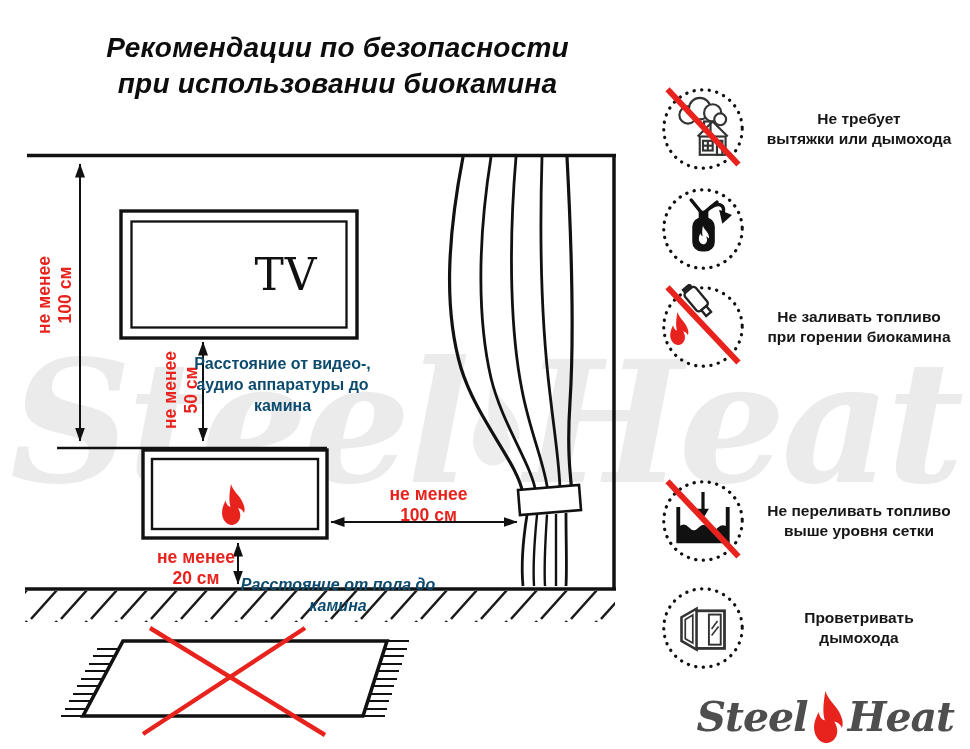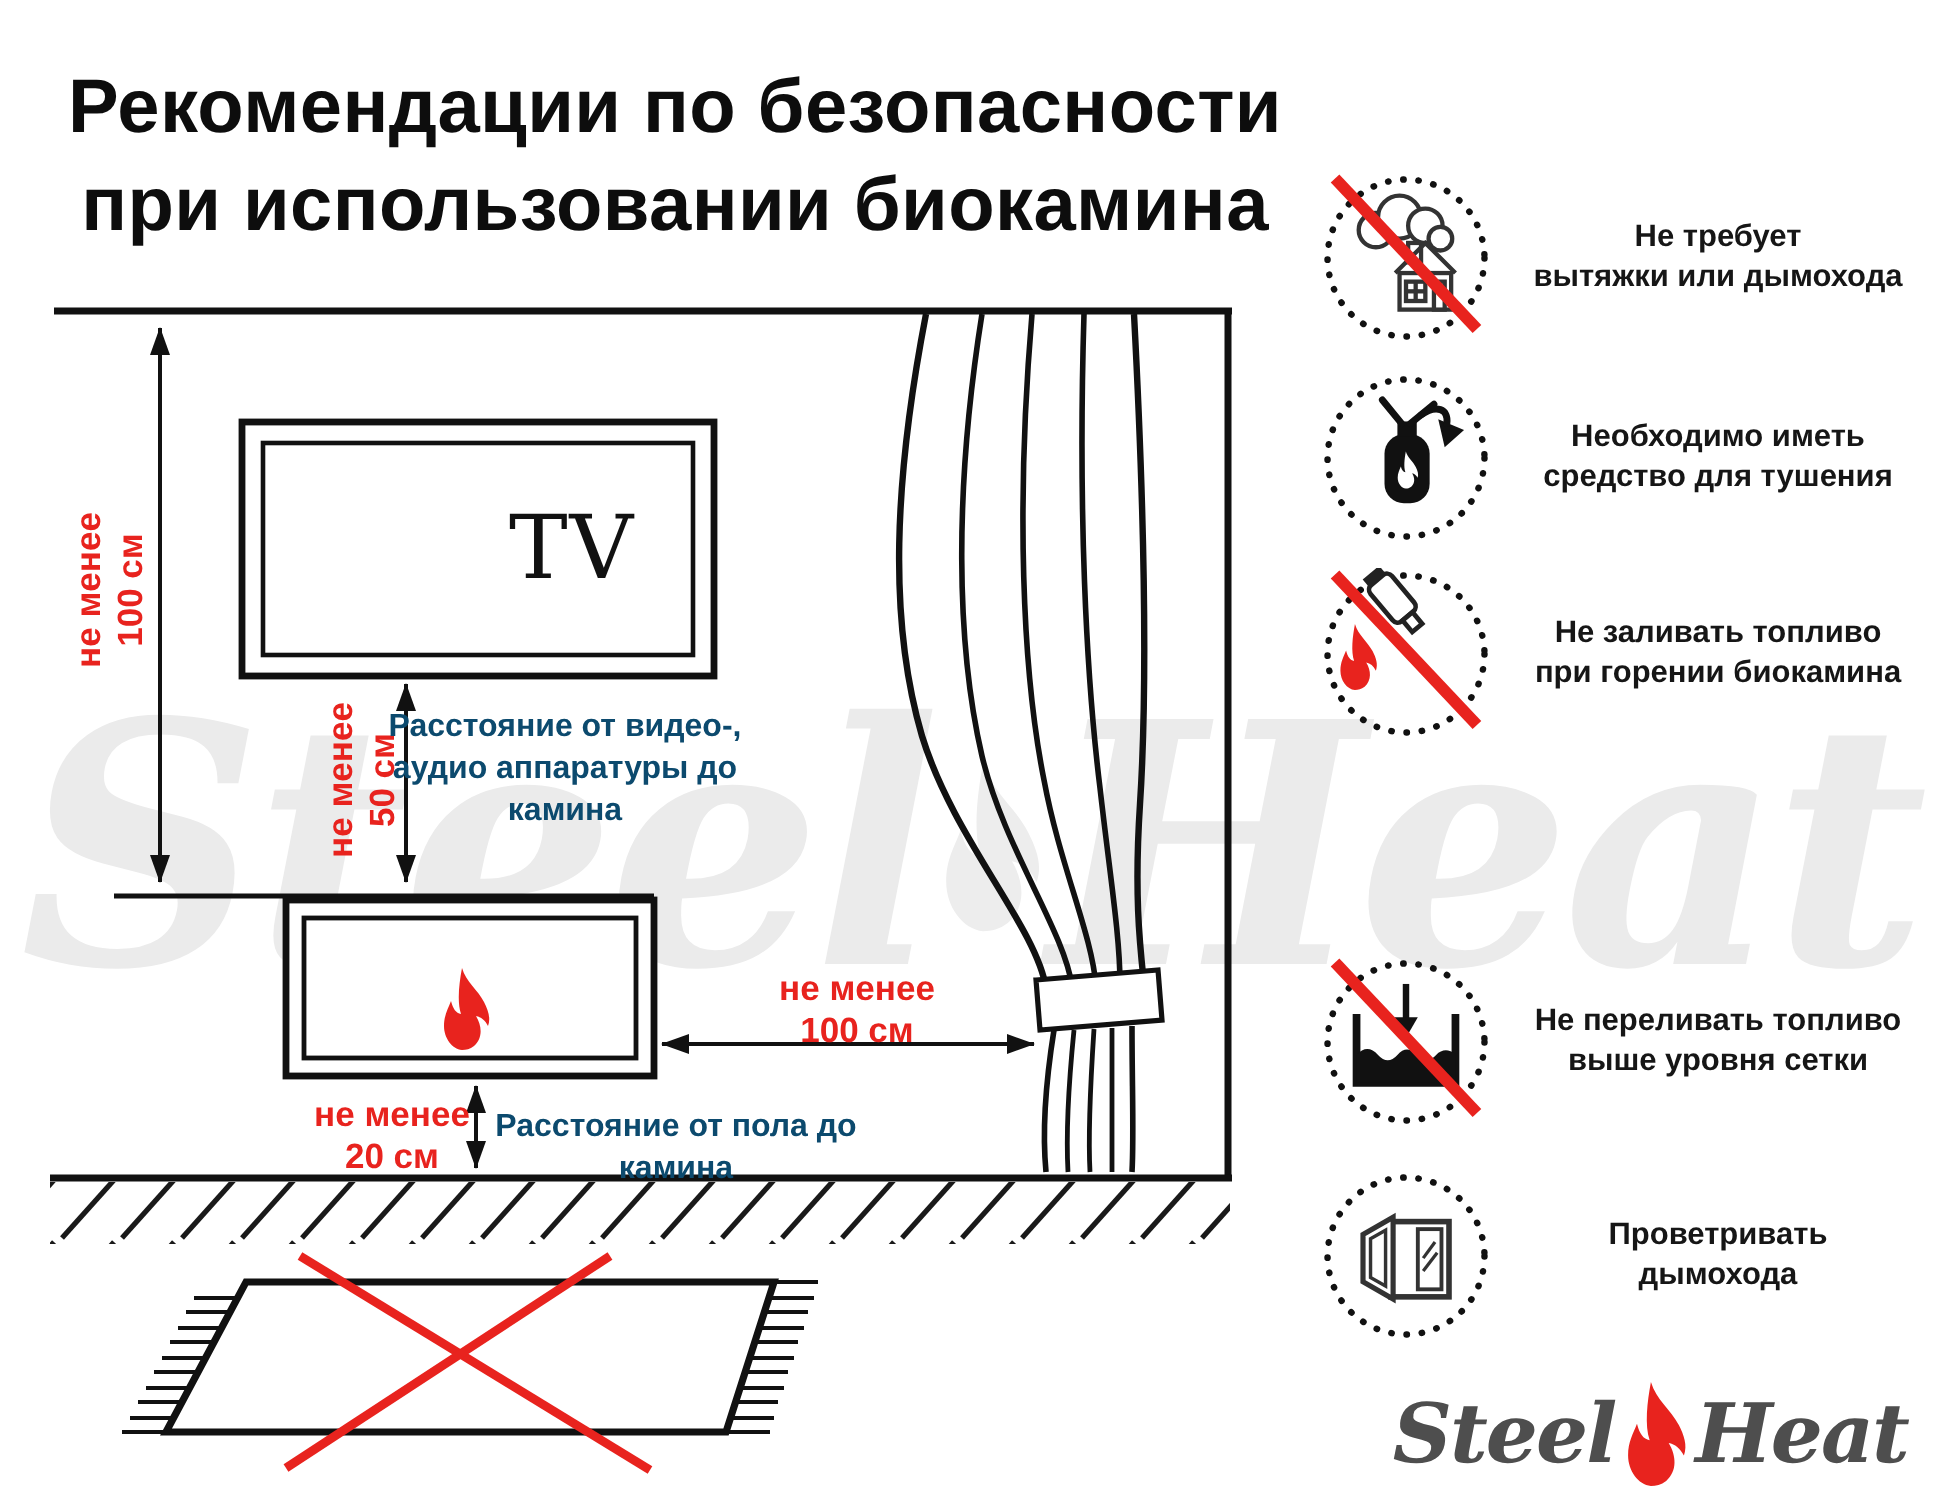--- a/index.html
+++ b/index.html
@@ -2,22 +2,22 @@
 <html><head>
 <meta charset="utf-8">
 <style>
   html,body{margin:0;padding:0;}
   body{
     width:970px;height:749px;position:relative;background:#ffffff;overflow:hidden;
     font-family:"Liberation Sans",sans-serif;
   }
   .title{
     position:absolute;top:30px;left:15px;width:645px;z-index:2;
-    text-align:center;font-weight:bold;font-size:38px;line-height:1.28;
-    color:#0d0d0d;white-space:pre-line;letter-spacing:.2px;
+    text-align:center;font-weight:bold;font-size:28px;line-height:1.28;
+    color:#0d0d0d;white-space:pre-line;letter-spacing:.2px;font-style:italic;
   }
   .watermark{
     position:absolute;top:268px;left:10px;width:950px;height:310px;z-index:0;
     display:flex;align-items:center;gap:2px;
     font-family:"DejaVu Serif",serif;font-style:italic;font-weight:bold;
     font-size:168px;letter-spacing:-4px;color:#ebebeb;user-select:none;white-space:nowrap;
   }
   svg.room{position:absolute;left:0;top:0;z-index:1;}
   .dim{
     position:absolute;z-index:2;color:#e8231e;font-weight:bold;font-size:17.5px;
@@ -151,21 +151,21 @@
 100 см</div>
 <div class="dim vert" style="left:128px;top:367px;width:110px;height:46px;">не менее
 50 см</div>
 <div class="lbl" style="left:170px;top:354px;width:225px;">Расстояние от видео-,
 аудио аппаратуры до
 камина</div>
 <div class="dim" style="left:356px;top:484px;width:145px;">не менее
 100 см</div>
 <div class="dim" style="left:140px;top:547px;width:112px;">не менее
 20 см</div>
-<div class="lbl" style="left:228px;top:554px;width:220px;">Расстояние от пола до
+<div class="lbl" style="left:228px;top:575px;width:220px;font-style:italic;">Расстояние от пола до
 камина</div>
 
 <div class="rules">
 
   <div class="rule" style="top:83px">
     <svg class="ricon" viewBox="0 0 80 80">
       <circle cx="40" cy="40" r="36.5" fill="none" stroke="#111" stroke-width="3" stroke-dasharray="0.2,6.9" stroke-linecap="round"></circle>
       <g stroke="#333" stroke-width="2" fill="#fff">
         <circle cx="26" cy="27" r="8"></circle>
           <circle cx="37" cy="21" r="10"></circle>
@@ -195,22 +195,20 @@
         <rect x="36" y="23" width="9" height="7"></rect>
         <path d="M55,22 L67,27 L58,35 Z"></path>
       </g>
       <g stroke="#111" stroke-width="3.2" fill="none" stroke-linecap="round">
         <path d="M38,24 L29,13"></path>
           <path d="M42,24 L53,15"></path>
         <path d="M47,20 C54,15 60,17 59,24"></path>
       </g>
       <use href="#flame" transform="translate(35.3,37) scale(0.42)" fill="#fff"></use>
     </svg>
-    <div class="rtext">Необходимо иметь
-средство для тушения</div>
   </div>
 
   <div class="rule" style="top:281px">
     <svg class="ricon" viewBox="0 0 80 80">
       <circle cx="40" cy="40" r="36.5" fill="none" stroke="#111" stroke-width="3" stroke-dasharray="0.2,6.9" stroke-linecap="round"></circle>
       <use href="#flame" transform="translate(8,26) scale(0.75)" fill="#e8231e"></use>
       <g transform="translate(42,24) rotate(-40)" stroke="#222" stroke-width="2.2">
         <rect x="-6.5" y="-24" width="13" height="22" rx="3" fill="#fff"></rect>
         <rect x="-3" y="-2" width="6" height="7" fill="#fff"></rect>
         <rect x="-5" y="-28.5" width="10" height="5" fill="#222" stroke="none"></rect>

